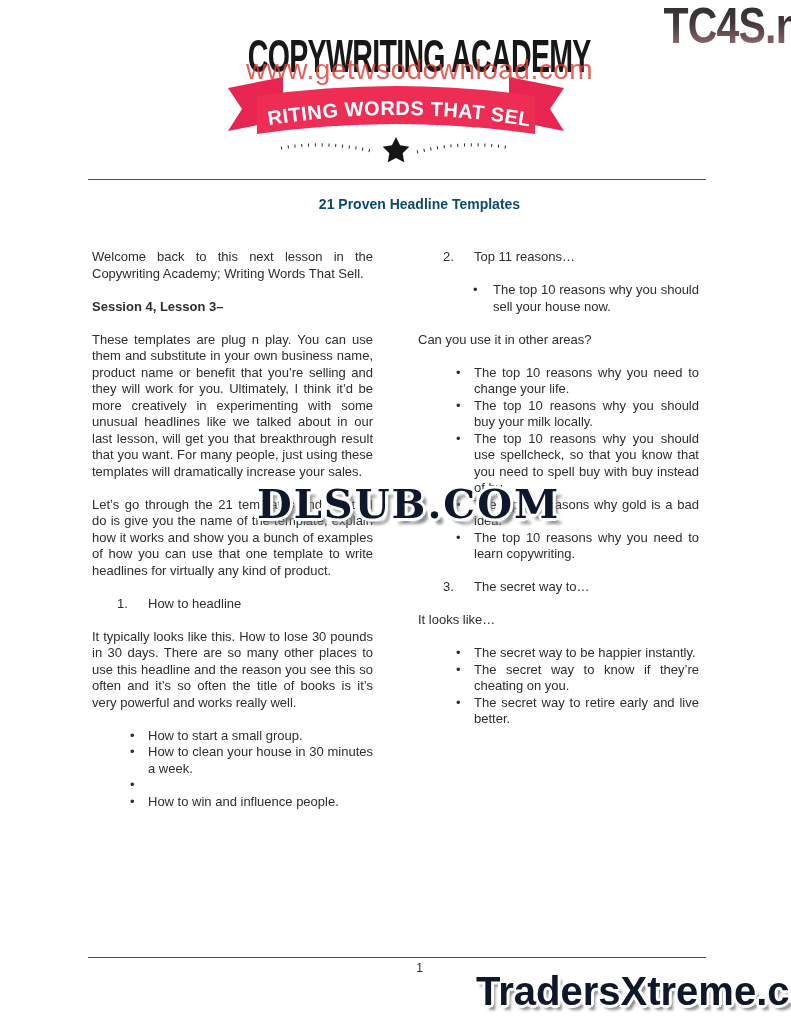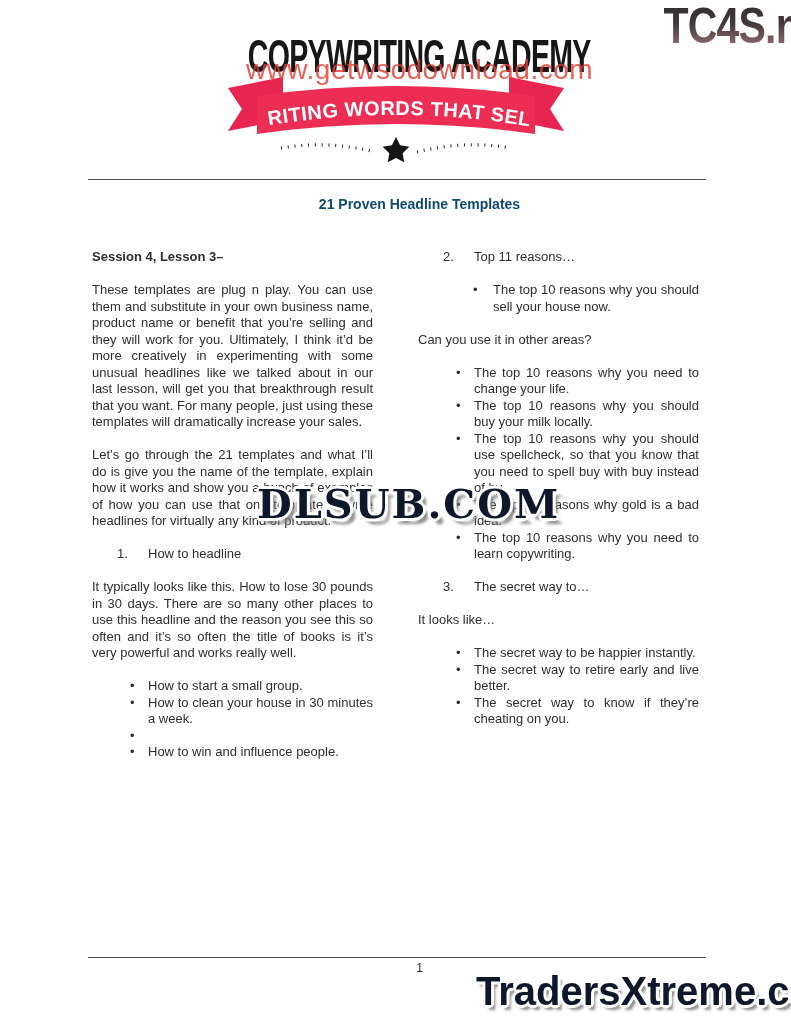--- a/index.html
+++ b/index.html
@@ -128,20 +128,21 @@
 
   <div class="wm-tc4s">TC4S.net</div>
   <div class="wm-getwso">www.getwsodownload.com</div>
 
   <div class="rule top"></div>
   <div class="doc-title">21 Proven Headline Templates</div>
 
   <div class="columns">
 
     <div class="col">
+      <p class="para">Welcome back to this next lesson in the Copywriting Academy; Writing Words That Sell.</p>
       <p class="para bold">Session 4, Lesson 3–</p>
       <p class="para">These templates are plug n play. You can use them and substitute in your own business name, product name or benefit that you’re selling and they will work for you. Ultimately, I think it’d be more creatively in experimenting with some unusual headlines like we talked about in our last lesson, will get you that breakthrough result that you want. For many people, just using these templates will dramatically increase your sales.</p>
       <p class="para">Let’s go through the 21 templates and what I’ll do is give you the name of the template, explain how it works and show you a bunch of examples of how you can use that one template to write headlines for virtually any kind of product.</p>
       <div class="ni">
         <span class="ni-num">1.</span>
         <span class="ni-text">How to headline</span>
       </div>
       <p class="para">It typically looks like this. How to lose 30 pounds in 30 days. There are so many other places to use this headline and the reason you see this so often and it’s so often the title of books is it’s very powerful and works really well.</p>
       <div class="list">
         <div class="li">
@@ -201,25 +202,25 @@
         <span class="ni-text">The secret way to…</span>
       </div>
       <p class="para">It looks like…</p>
       <div class="list">
         <div class="li">
             <span class="dot"></span>
             <span class="li-text">The secret way to be happier instantly.</span>
           </div>
         <div class="li">
             <span class="dot"></span>
+            <span class="li-text">The secret way to know if they’re cheating on you.</span>
+          </div>
+        <div class="li">
+            <span class="dot"></span>
             <span class="li-text">The secret way to retire early and live better.</span>
-          </div>
-        <div class="li">
-            <span class="dot"></span>
-            <span class="li-text">The secret way to know if they’re cheating on you.</span>
           </div>
       </div>
     </div>
 
   </div>
 
   <div class="wm-dlsub">DLSUB.COM</div>
 
   <div class="rule bottom"></div>
   <div class="page-num">1</div>

